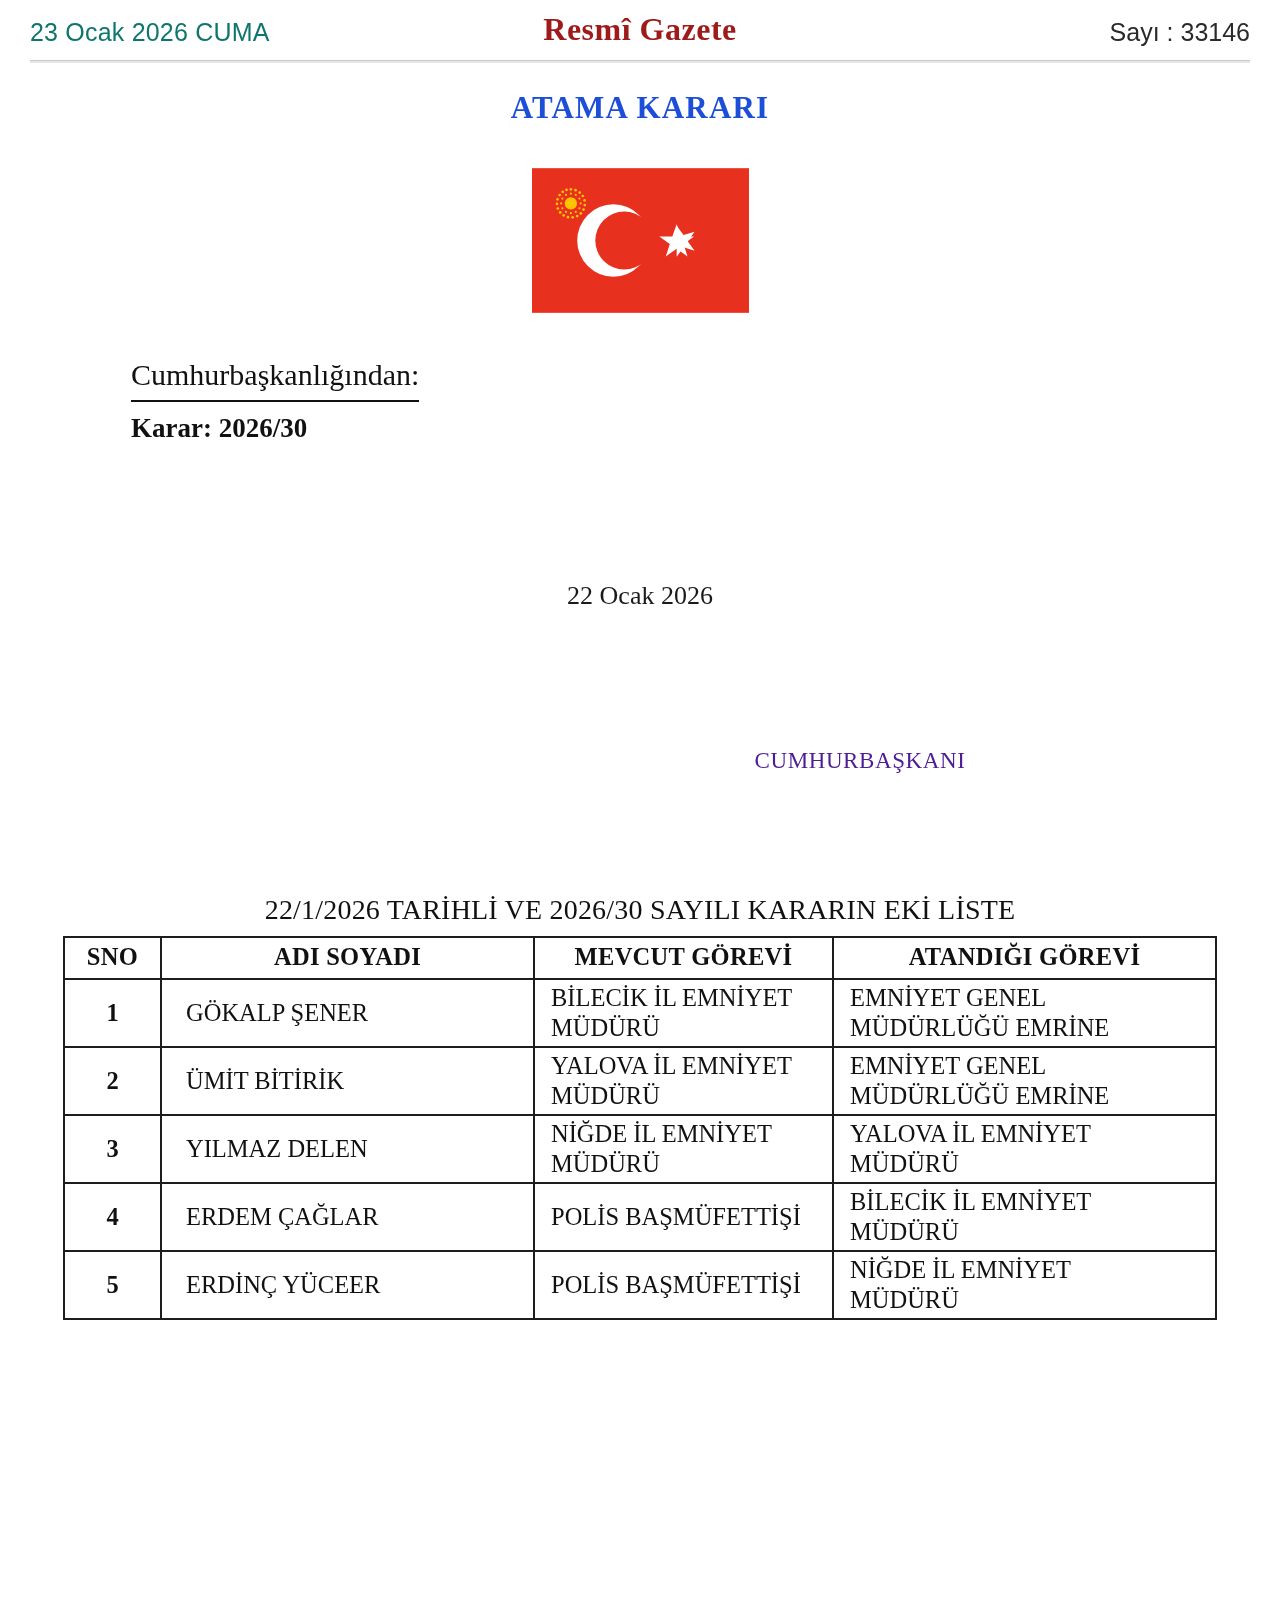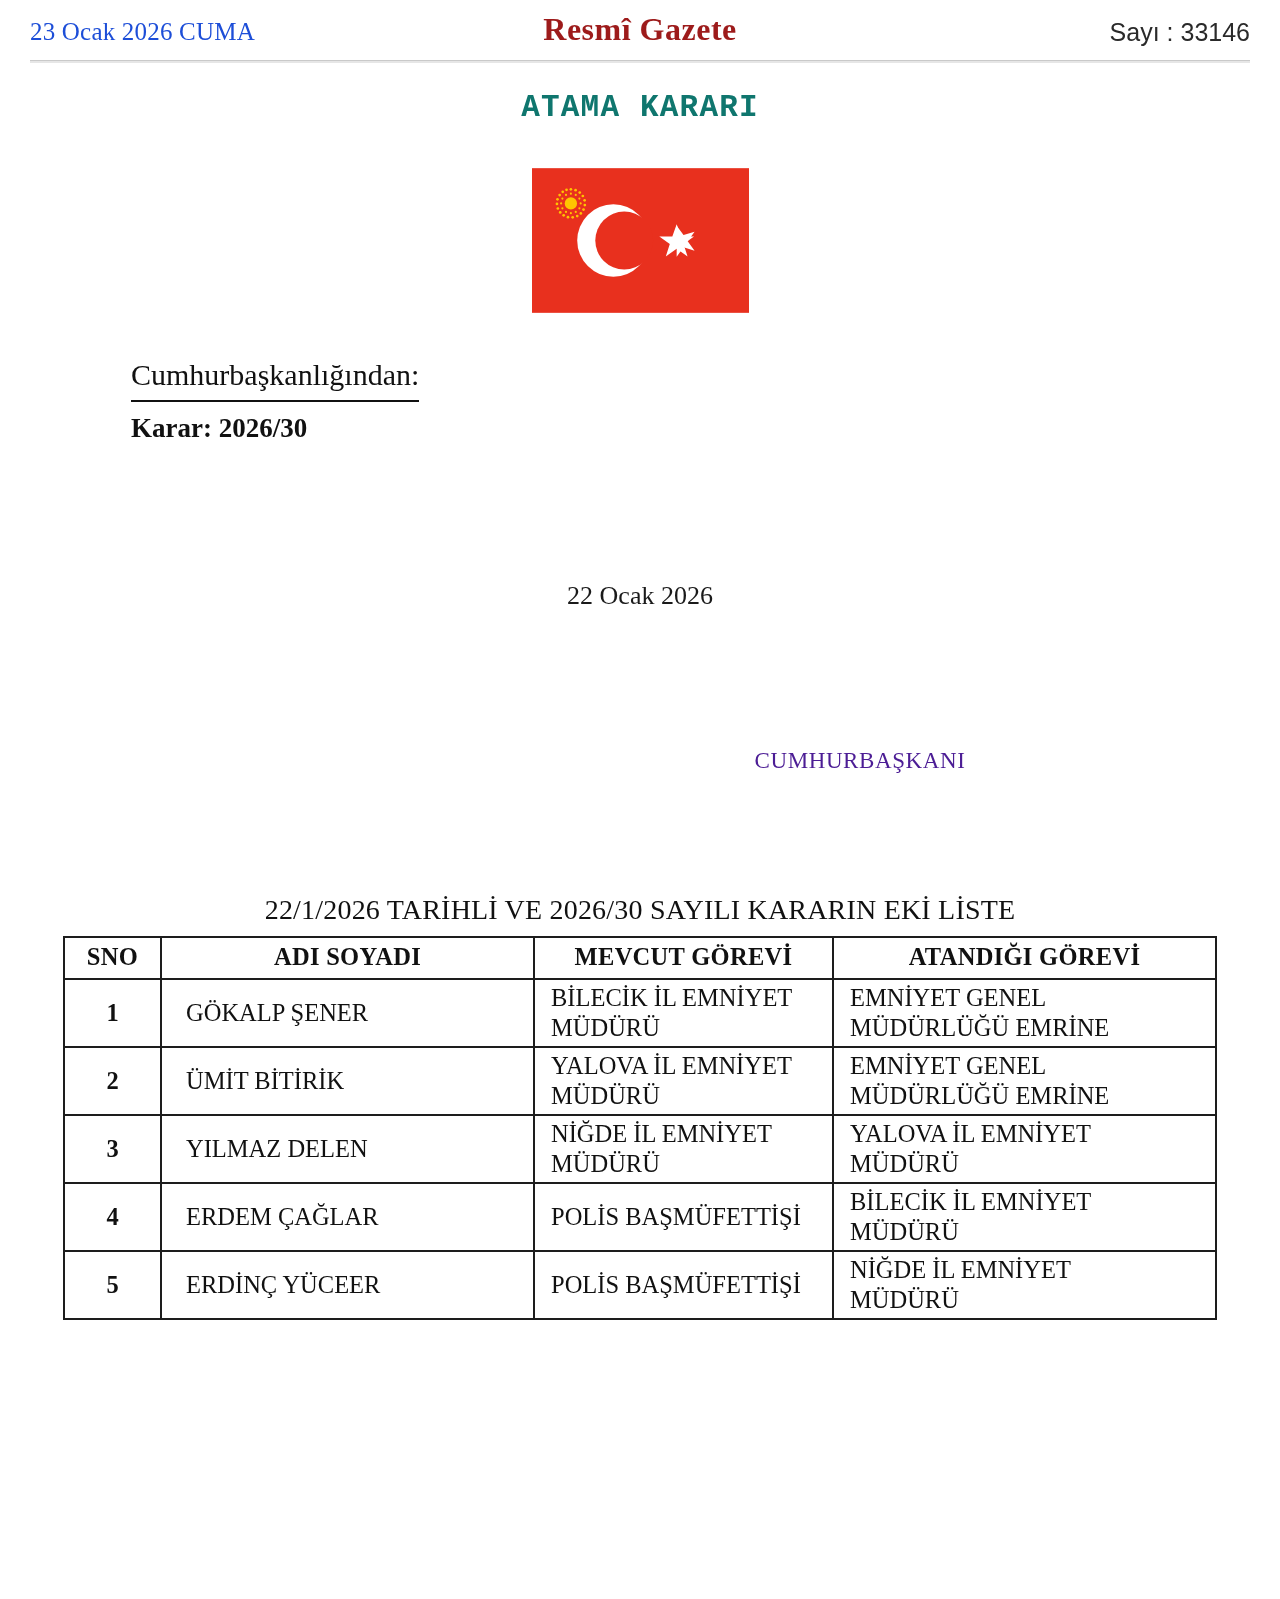--- a/index.html
+++ b/index.html
@@ -21,24 +21,24 @@
   #masthead {
     position: absolute;
     top: 0; left: 0;
     width: 1280px;
     height: 62px;
   }
   #masthead-date {
     position: absolute;
     left: 30px;
     top: 18px;
-    font-family: Liberation Serif, serif;
+    font-family: Liberation Sans, sans-serif;
     font-size: 25px;
     letter-spacing: 0.2px;
-    color: #1d4ed8;
+    color: #0f766e;
     white-space: nowrap;
     text-align: center;
   }
   #masthead-brand {
     position: absolute;
     left: 0; right: 0;
     top: 11px;
     text-align: center;
     font-family: "Liberation Serif", "DejaVu Serif", serif;
     font-weight: bold;
@@ -63,25 +63,25 @@
     height: 3px;
     background: linear-gradient(to bottom, #c9c9c9 0 1px, #e6e6e6 1px 3px);
   }
 
   
   #doc-title {
     position: absolute;
     left: 0; right: 0;
     top: 90px;
     text-align: center;
-    font-family: Liberation Mono, monospace;
+    font-family: Liberation Serif, serif;
     font-weight: bold;
     font-size: 31px;
     letter-spacing: 1.2px;
-    color: #0f766e;
+    color: #1d4ed8;
   }
 
   
   #flag-wrap {
     position: absolute;
     left: 0; right: 0;
     top: 168px;
     display: flex;
     justify-content: center;
   }

